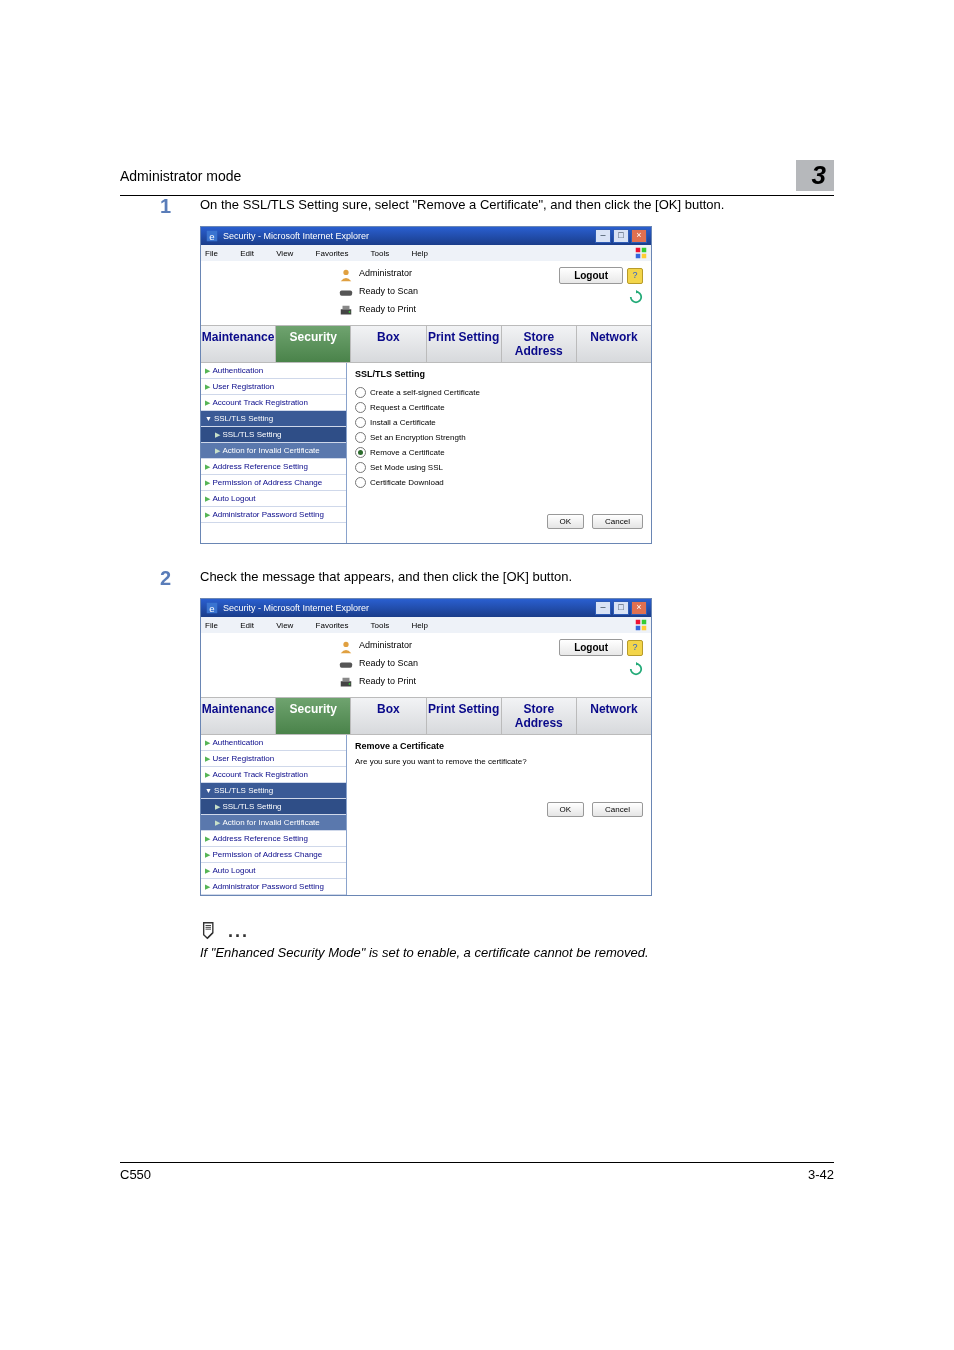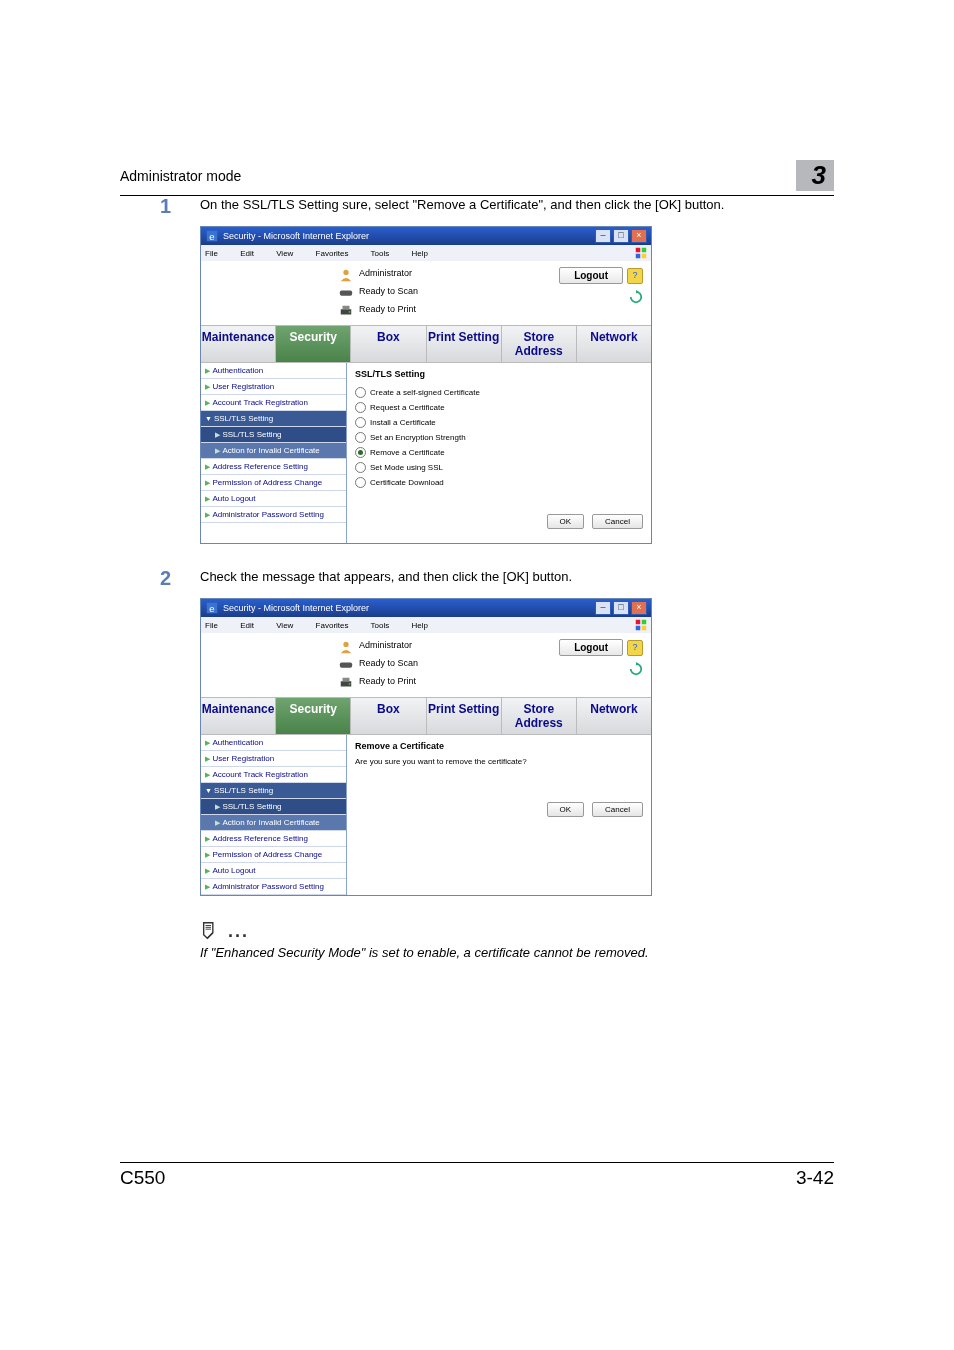--- a/index.html
+++ b/index.html
@@ -284,21 +284,21 @@
     font-size: 13px;
     line-height: 1.4;
     margin-top: 2px;
   }
   .ftr {
     display: flex;
     justify-content: space-between;
     border-top: 1px solid #000;
     margin-top: 200px;
     padding-top: 4px;
-    font-size: 19px;
+    font-size: 13px;
   }
   .win-flag {
     width: 12px;
     height: 12px;
   }
 </style>
 </head>
 <body>
 
 <div class="page">

